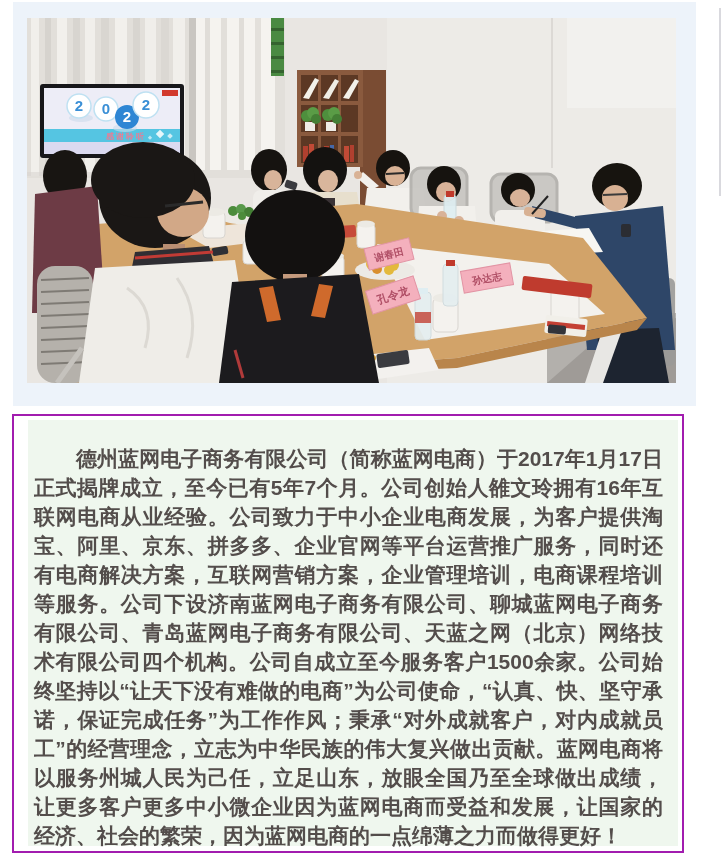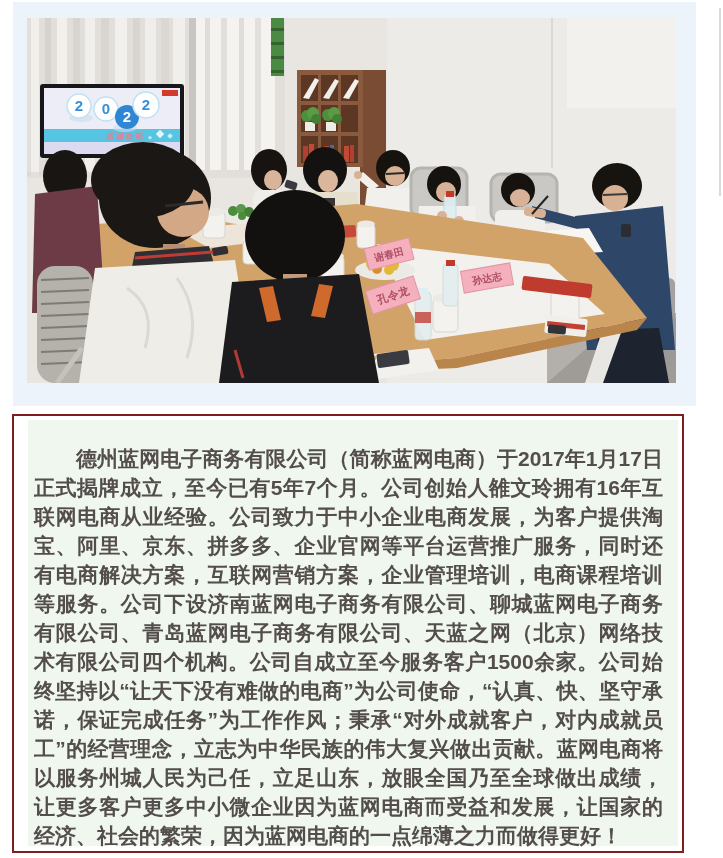--- a/index.html
+++ b/index.html
@@ -15,21 +15,21 @@
   .photo-frame{
     position:absolute;left:27px;top:18px;width:649px;height:365px;
     overflow:hidden;background:#e9e6e2;
   }
   .panel-edge{
     position:absolute;left:719px;top:8px;width:2px;height:188px;
     background:#d9d9de;
   }
   .green-box{
     position:absolute;left:12px;top:414px;width:672px;height:439px;
-    box-sizing:border-box;border:2px solid #7f1d1d;background:#ffffff;
+    box-sizing:border-box;border:2px solid #a21caf;background:#ffffff;
   }
   .green-fill{
     position:absolute;left:14px;right:4px;top:4px;bottom:5px;
     background:#eff7ee;
   }
   .article-text{
     position:absolute;left:6px;top:24px;width:629px;
     font-size:21px;line-height:29px;font-weight:bold;
     color:#534d4b;
     text-align:justify;

